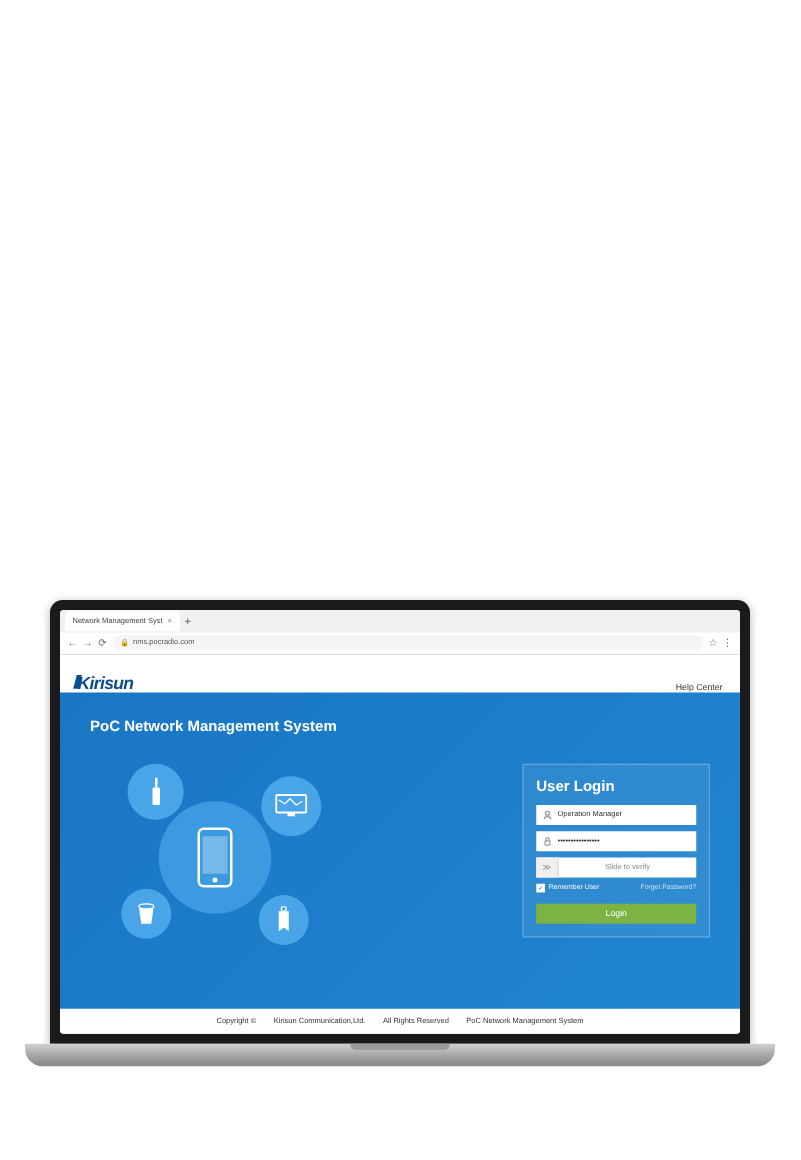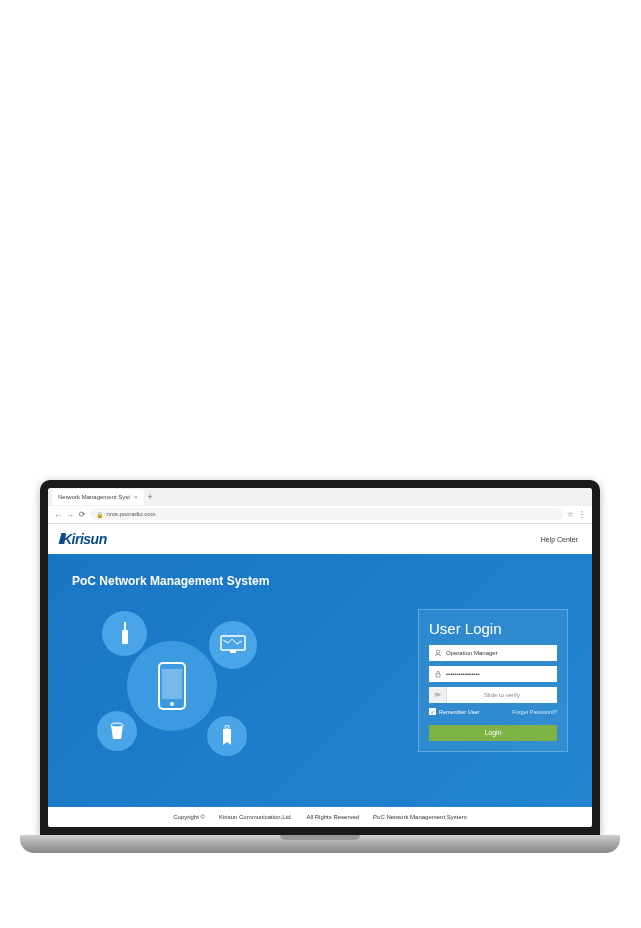--- a/index.html
+++ b/index.html
@@ -13,37 +13,37 @@
 .tab-row{height:18px;display:flex;align-items:center;padding-left:4px}
 .tab{background:#fff;height:16px;padding:0 6px;display:flex;align-items:center;border-radius:4px 4px 0 0;gap:4px;color:#444}
 .tab-close{color:#888;cursor:pointer}
 .new-tab{margin-left:4px;color:#666;font-size:9px}
 .addr-row{height:18px;display:flex;align-items:center;padding:0 6px;gap:4px;background:#fff}
 .nav-icon{width:8px;color:#666;font-size:8px;text-align:center}
 .addr-bar{flex:1;background:#f5f5f5;border-radius:8px;height:12px;display:flex;align-items:center;padding:0 6px;gap:3px;color:#555}
 .lock{font-size:6px}
 .star{color:#666;font-size:8px}
 .page{flex:1;display:flex;flex-direction:column;background:#fff}
-.header{height:30px;display:flex;align-items:center;justify-content:space-between;padding:0 14px}
+.header{height:30px;display:flex;align-items:flex-end;justify-content:space-between;padding:0 14px}
 .logo{font-style:italic;font-weight:bold;color:#0a4b8c;font-size:14px;letter-spacing:-0.5px;position:relative}
 .logo::before{content:'';position:absolute;left:-2px;top:2px;width:4px;height:11px;background:#0a4b8c;transform:skewX(-15deg)}
 .help-link{font-size:7px;color:#333}
 .hero{flex:1;background:linear-gradient(135deg,#1976c4 0%,#2185d0 100%);display:flex;padding:20px 24px;position:relative}
 .hero-left{flex:1;color:#fff}
 .hero-title{font-size:12px;font-weight:bold;margin-bottom:18px}
 .graphic{position:relative;width:200px;height:160px;margin-top:8px}
 .bubble{position:absolute;border-radius:50%;display:flex;align-items:center;justify-content:center}
 .b-main{width:90px;height:90px;background:#3b9ae0;left:55px;top:35px}
 .b-1{width:45px;height:45px;background:#4aa5e8;left:30px;top:5px}
 .b-2{width:48px;height:48px;background:#4aa5e8;right:15px;top:15px}
 .b-3{width:40px;height:40px;background:#4aa5e8;left:25px;bottom:15px}
 .b-4{width:40px;height:40px;background:#4aa5e8;right:25px;bottom:10px}
 .device-svg{fill:#fff}
 .login-panel{width:150px;background:rgba(255,255,255,0.08);border:1px solid rgba(255,255,255,0.25);padding:10px 10px;color:#fff;align-self:center}
-.login-title{font-size:15px;font-weight:normal;margin-bottom:8px}
+.login-title{font-size:12px;font-weight:bold;margin-bottom:8px}
 .field{background:#fff;height:16px;margin-bottom:5px;display:flex;align-items:center;padding:0 5px;gap:4px}
 .field-icon{width:8px;height:8px;stroke:#999;fill:none;stroke-width:1.5}
 .field input{border:none;outline:none;font-size:6px;flex:1;color:#333;background:transparent}
 .slide-verify{background:#fff;height:16px;margin-bottom:5px;display:flex;align-items:center;position:relative}
 .slide-handle{width:18px;height:16px;background:#f0f0f0;border-right:1px solid #ddd;display:flex;align-items:center;justify-content:center;font-size:7px;color:#888}
 .slide-text{flex:1;text-align:center;font-size:6px;color:#888}
 .options-row{display:flex;justify-content:space-between;align-items:center;font-size:5.5px;margin-bottom:6px}
 .remember{display:flex;align-items:center;gap:3px}
 .checkbox{width:7px;height:7px;background:#fff;display:inline-flex;align-items:center;justify-content:center;font-size:5px;color:#1976c4}
 .forgot{color:#cfe6f7}

